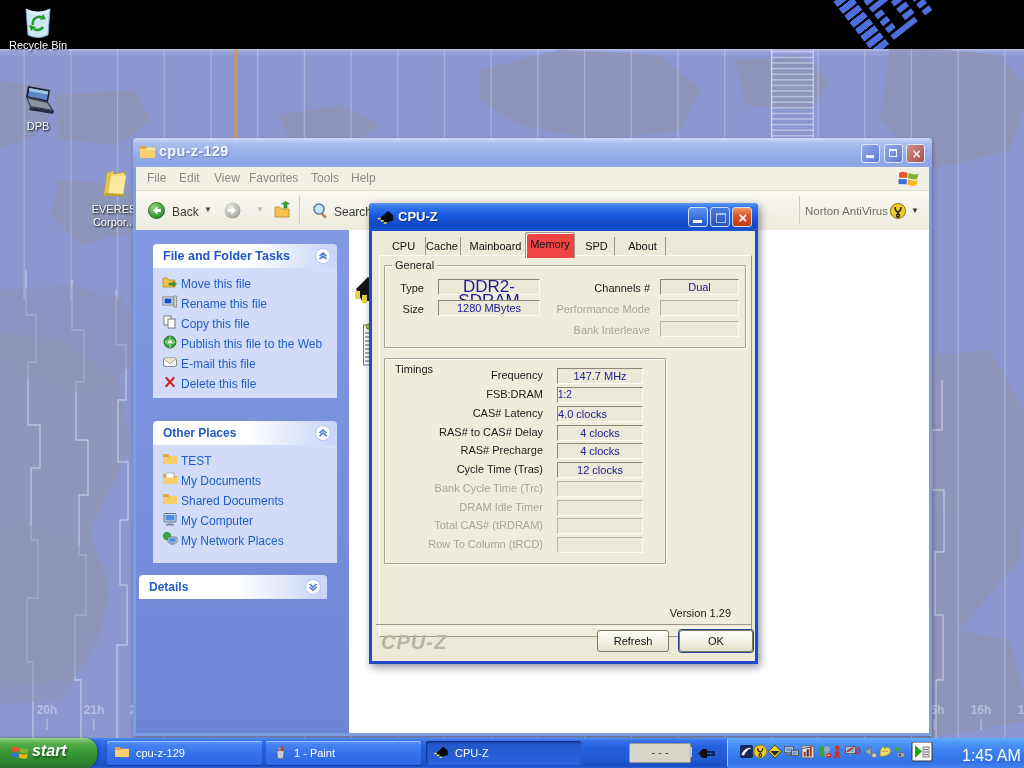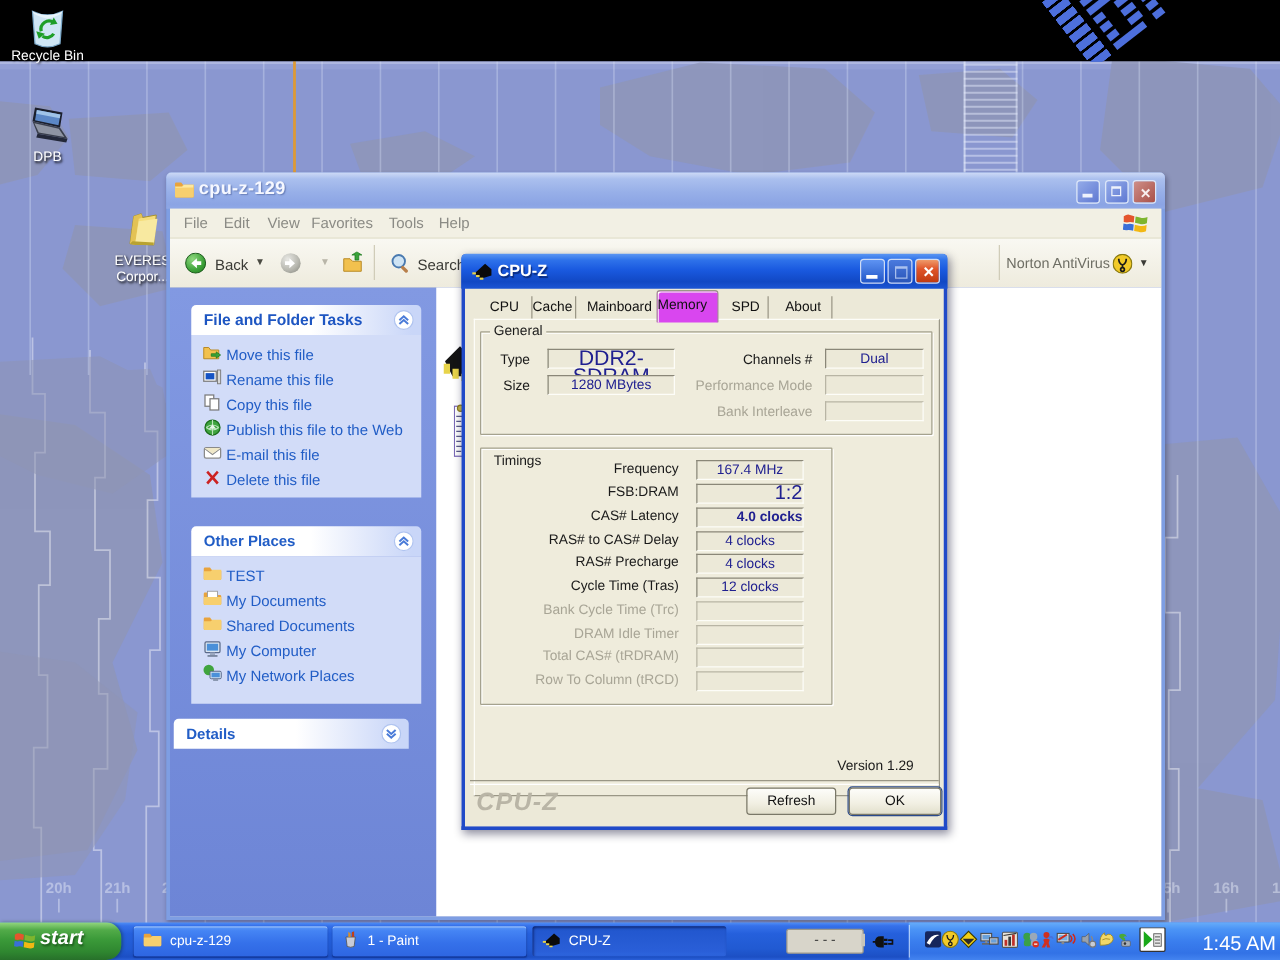--- a/index.html
+++ b/index.html
@@ -505,44 +505,44 @@
     </div>
  <div class="wbtn2" style="left:360px;background:linear-gradient(180deg,#ef9a6a,#e0552a 40%,#c03a10);">
       <div style="position:absolute;left:0;top:0;width:20px;height:20px;color:#fff;font-size:15px;font-weight:bold;text-align:center;line-height:19px;">×</div>
     </div>
 
  <div style="position:absolute;left:10.5px;top:34px;width:42px;height:19px;border-right:1px solid #9a9786;font-size:11px;color:#111;text-align:center;line-height:19px;">CPU</div>
     <div style="position:absolute;left:52.5px;top:34px;width:35px;height:19px;border-right:1px solid #9a9786;font-size:11px;color:#111;text-align:center;line-height:19px;">Cache</div>
     <div style="position:absolute;left:91px;top:34px;width:65px;height:19px;border-right:1px solid #9a9786;font-size:11px;color:#111;text-align:center;line-height:19px;">Mainboard</div>
     <div style="position:absolute;left:207.5px;top:34px;width:34px;height:19px;border-right:1px solid #9a9786;font-size:11px;color:#111;text-align:center;line-height:19px;">SPD</div>
     <div style="position:absolute;left:248px;top:34px;width:45px;height:19px;border-right:1px solid #9a9786;font-size:11px;color:#111;text-align:center;line-height:19px;">About</div>
-    <div style="position:absolute;left:153px;top:29px;width:48px;height:25px;background:#d946ef;border:1px solid #9a9786;border-bottom:none;border-radius:3px 3px 0 0;box-shadow:inset 1px 1px 0 #fdfdf8;font-size:11px;color:#111;line-height:23px;z-index:3;">Memory</div>
+    <div style="position:absolute;left:153px;top:29px;width:48px;height:25px;background:#ef4444;border:1px solid #9a9786;border-bottom:none;border-radius:3px 3px 0 0;box-shadow:inset 1px 1px 0 #fdfdf8;font-size:11px;color:#111;text-align:center;line-height:23px;z-index:3;">Memory</div>
     <div style="position:absolute;left:7px;top:52px;width:371px;height:380px;background:#efecdc;border:1px solid;border-color:#fdfdf8 #9a9786 #9a9786 #fdfdf8;"></div>
 
  <div class="gbox" style="left:12px;top:62px;width:360px;height:81px;"></div>
  <div class="glabel" style="left:20px;top:56px;">General</div>
  <div style="position:absolute;right:331px;top:79px;font-size:11px;color:#1a1a1a;">Type</div>
  <div style="position:absolute;left:66px;top:76px;width:100px;height:14px;background:#ece9d8;border:1px solid;border-color:#8a8778 #fdfdf8 #fdfdf8 #8a8778;font-size:17px;color:#202090;text-align:center;line-height:14px;">DDR2-SDRAM</div>
  <div style="position:absolute;right:331px;top:100px;font-size:11px;color:#1a1a1a;">Size</div>
  <div style="position:absolute;left:66px;top:97px;width:100px;height:14px;background:#ece9d8;border:1px solid;border-color:#8a8778 #fdfdf8 #fdfdf8 #8a8778;font-size:11px;color:#202090;text-align:center;line-height:14px;">1280 MBytes</div>
  <div style="position:absolute;right:105px;top:79px;font-size:11px;color:#1a1a1a;">Channels #</div>
  <div style="position:absolute;left:288px;top:76px;width:77px;height:14px;background:#ece9d8;border:1px solid;border-color:#8a8778 #fdfdf8 #fdfdf8 #8a8778;font-size:11px;color:#202090;text-align:center;line-height:14px;">Dual</div>
  <div style="position:absolute;right:105px;top:100px;font-size:11px;color:#a8a596;">Performance Mode</div>
  <div style="position:absolute;left:288px;top:97px;width:77px;height:14px;background:#ece9d8;border:1px solid;border-color:#b8b5a4 #fdfdf8 #fdfdf8 #b8b5a4;"></div>
  <div style="position:absolute;right:105px;top:121px;font-size:11px;color:#a8a596;">Bank Interleave</div>
  <div style="position:absolute;left:288px;top:118px;width:77px;height:14px;background:#ece9d8;border:1px solid;border-color:#b8b5a4 #fdfdf8 #fdfdf8 #b8b5a4;"></div>
 
  <div class="gbox" style="left:12px;top:155px;width:280px;height:204px;"></div>
  <div class="glabel" style="left:20px;top:160px;">Timings</div>
  <div style="position:absolute;right:212px;top:166px;font-size:11px;color:#1a1a1a;white-space:nowrap;">Frequency</div>
-    <div style="position:absolute;left:185px;top:165px;width:84px;height:14px;background:#ece9d8;border:1px solid;border-color:#8a8778 #fdfdf8 #fdfdf8 #8a8778;font-size:11px;color:#202090;text-align:center;line-height:14px;">167.4 MHz</div>
+    <div style="position:absolute;left:185px;top:165px;width:84px;height:14px;background:#ece9d8;border:1px solid;border-color:#8a8778 #fdfdf8 #fdfdf8 #8a8778;font-size:11px;color:#202090;text-align:center;line-height:14px;">147.7 MHz</div>
     <div style="position:absolute;right:212px;top:185px;font-size:11px;color:#1a1a1a;white-space:nowrap;">FSB:DRAM</div>
-    <div style="position:absolute;left:185px;top:184px;width:84px;height:14px;background:#ece9d8;border:1px solid;border-color:#8a8778 #fdfdf8 #fdfdf8 #8a8778;font-size:16px;color:#202090;text-align:right;line-height:14px;">1:2</div>
+    <div style="position:absolute;left:185px;top:184px;width:84px;height:14px;background:#ece9d8;border:1px solid;border-color:#8a8778 #fdfdf8 #fdfdf8 #8a8778;font-size:10px;color:#202090;text-align:left;line-height:14px;">1:2</div>
     <div style="position:absolute;right:212px;top:204px;font-size:11px;color:#1a1a1a;white-space:nowrap;">CAS# Latency</div>
-    <div style="position:absolute;left:185px;top:203px;width:84px;height:14px;background:#ece9d8;border:1px solid;border-color:#8a8778 #fdfdf8 #fdfdf8 #8a8778;font-size:11px;color:#202090;text-align:right;line-height:14px;font-weight:bold;">4.0 clocks</div>
+    <div style="position:absolute;left:185px;top:203px;width:84px;height:14px;background:#ece9d8;border:1px solid;border-color:#8a8778 #fdfdf8 #fdfdf8 #8a8778;font-size:11px;color:#202090;text-align:left;line-height:14px;">4.0 clocks</div>
     <div style="position:absolute;right:212px;top:222.5px;font-size:11px;color:#1a1a1a;white-space:nowrap;text-align:center;">RAS# to CAS# Delay</div>
     <div style="position:absolute;left:185px;top:221.5px;width:84px;height:14px;background:#ece9d8;border:1px solid;border-color:#8a8778 #fdfdf8 #fdfdf8 #8a8778;font-size:11px;color:#202090;text-align:center;line-height:14px;">4 clocks</div>
     <div style="position:absolute;right:212px;top:241px;font-size:11px;color:#1a1a1a;white-space:nowrap;">RAS# Precharge</div>
     <div style="position:absolute;left:185px;top:240px;width:84px;height:14px;background:#ece9d8;border:1px solid;border-color:#8a8778 #fdfdf8 #fdfdf8 #8a8778;font-size:11px;color:#202090;text-align:center;line-height:14px;">4 clocks</div>
     <div style="position:absolute;right:212px;top:260px;font-size:11px;color:#1a1a1a;white-space:nowrap;">Cycle Time (Tras)</div>
     <div style="position:absolute;left:185px;top:259px;width:84px;height:14px;background:#ece9d8;border:1px solid;border-color:#8a8778 #fdfdf8 #fdfdf8 #8a8778;font-size:11px;color:#202090;text-align:center;line-height:14px;">12 clocks</div>
     <div style="position:absolute;right:212px;top:279px;font-size:11px;color:#a8a596;white-space:nowrap;">Bank Cycle Time (Trc)</div>
     <div style="position:absolute;left:185px;top:278px;width:84px;height:14px;background:#ece9d8;border:1px solid;border-color:#b8b5a4 #fdfdf8 #fdfdf8 #b8b5a4;"></div>
     <div style="position:absolute;right:212px;top:297.5px;font-size:11px;color:#a8a596;white-space:nowrap;">DRAM Idle Timer</div>
     <div style="position:absolute;left:185px;top:296.5px;width:84px;height:14px;background:#ece9d8;border:1px solid;border-color:#b8b5a4 #fdfdf8 #fdfdf8 #b8b5a4;"></div>

